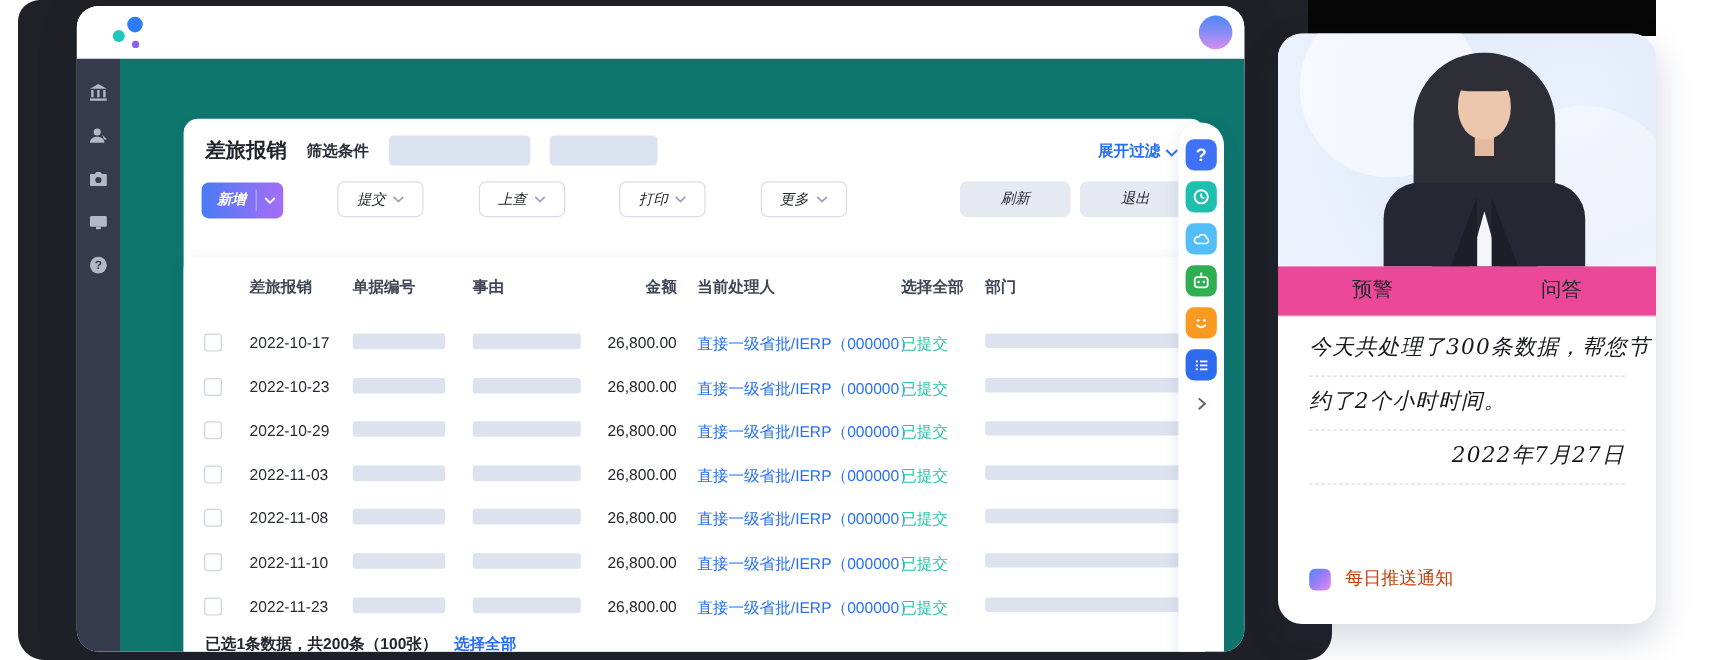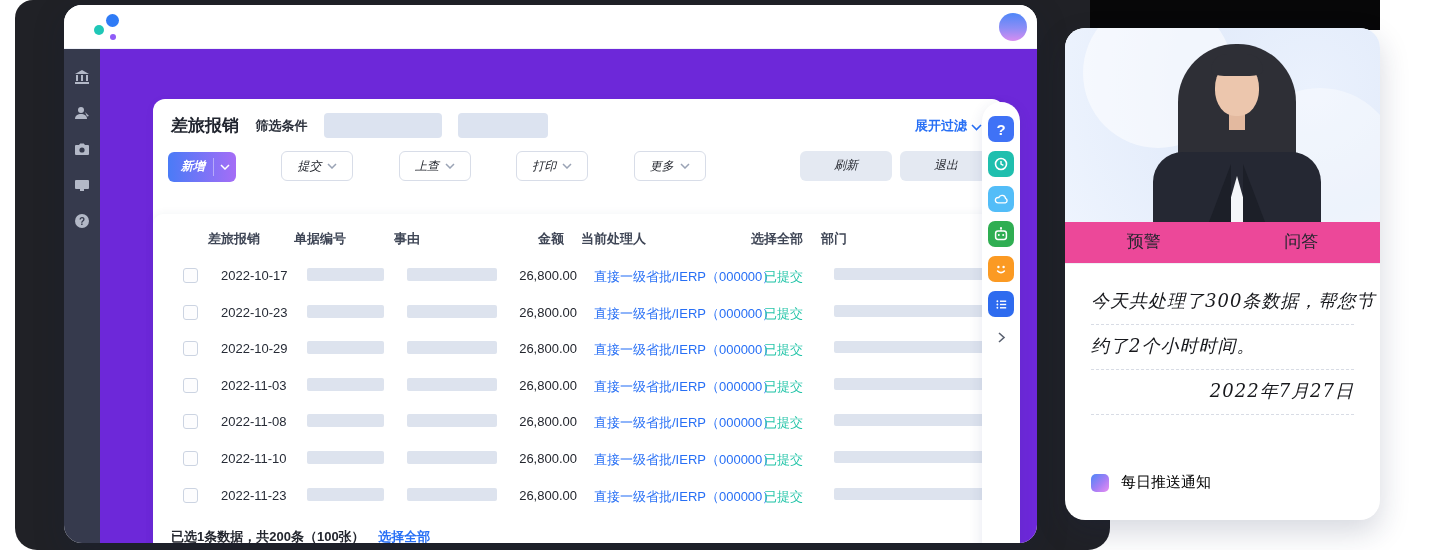--- a/index.html
+++ b/index.html
@@ -25,21 +25,21 @@
   .dot-purple{ width:6px;  height:6px;  left:26px; top:22px; background:#8f5cf7; }
   .logo-txt { position:absolute; left:42px; top:5px; font-size:16px; font-weight:700; color:#276ff5; letter-spacing:1px;margin-top:36px;}
   .logo-sub { font-style:italic; font-weight:600; color:#53a0f0; margin-left:3px; }
   .avatar { position:absolute; right:10px; top:8px; width:28px; height:28px; border-radius:50%;
             background:linear-gradient(180deg,#4f87f8 0%,#8e8df6 55%,#d78df0 100%); }
 
   .sidebar { position:absolute; left:0; top:44px; width:36px; height:494px; background:#363a4d;
              display:flex; flex-direction:column; align-items:center; padding-top:20px; gap:20px; }
   .side-ic { width:16px; height:16px; display:flex; align-items:center; justify-content:center; cursor:pointer; }
 
-  .appmain { position:absolute; left:36px; top:44px; right:0; bottom:0; background:#6d28d9; }
+  .appmain { position:absolute; left:36px; top:44px; right:0; bottom:0; background:#0f766e; }
 
   
   .card { position:absolute; left:53px; top:50px; width:851px; height:465px; background:#fff;
           border-radius:12px; box-shadow:0 2px 10px rgba(40,60,110,.05); }
 
   .card-head { position:absolute; left:18px; top:14px; right:18px; height:28px; }
   .pg-title { font-size:17px; font-weight:700; color:#20242e; display:inline-block; vertical-align:middle; }
   .flt-label { font-size:13px; font-weight:600; color:#2a2f3a; margin-left:12px; vertical-align:middle; }
   .chip { display:inline-block; vertical-align:middle; height:25px; background:#dce3f0; border-radius:4px; margin-left:12px; }
   .chip1 { width:118px; } .chip2 { width:90px; }
@@ -56,21 +56,21 @@
   .btn-outline { width:72px; background:#fff; border:1px solid #d8dde8; color:#23262e;margin-left:33px; }
   .btn-outline svg { margin-left:6px; vertical-align:1px; }
   .btn-gray { width:92px; background:#e4e9f2; color:#23262e; border:none; float:right; margin-right:0; margin-left:8px; }
 
   
   .tbl { position:absolute; left:0; top:115px; right:0; bottom:0; background:#fff;
          border-radius:10px; box-shadow:0 0 10px rgba(40,60,110,.06); }
   .thead { position:relative; height:44px; }
   .thead span { position:absolute; top:16px; font-size:13px; font-weight:600; color:#3f4656; }
   .trow { position:relative; height:36.6px; }
-  .trow span, .trow a { position:absolute; top:10px; font-size:13px;margin-left:13px; }
+  .trow span, .trow a { position:absolute; top:20px; font-size:13px; }
   .h-date,.c-date { left:55px; }
   .h-doc { left:141px; } .h-reason { left:241px; }
   .h-amt,.c-amt { left:330px; width:81px; text-align:right; }
   .h-handler,.c-handler { left:428px; }
   .h-status,.c-status { left:598px; }
   .h-dept { left:668px; }
   .cb { position:absolute; left:17px; top:10px; width:15px; height:15px; border:1.5px solid #ccd4e2;
         border-radius:3px; background:#fdfdfe; cursor:pointer; }
   .c-date { color:#262b36; font-weight:500; }
   .bar { position:absolute; top:12px; height:13px; background:#dde3ee; border-radius:2px; }
@@ -121,30 +121,30 @@
   .tabs { position:absolute; left:0; top:194px; width:315px; height:42px; background:#ec4899; display:flex;
           border-bottom:1px solid #eef0f5; }
   .tab { flex:1; text-align:center; font-size:17px; line-height:40px; color:#23262e; font-weight:500;
          position:relative; cursor:pointer; }
   .tab.active { font-weight:700;
         background:linear-gradient(90deg,#d984ea 0%,#3d7bf7 100%);
         -webkit-background-clip:text; background-clip:text; color:transparent; }
   .tab-underline { position:absolute; left:50%; transform:translateX(-50%); bottom:0; width:96px; height:4px;
                    border-radius:2px; background:linear-gradient(90deg,#e2a6ef 0%,#3f7cf6 100%); }
 
-  .note { position:absolute; left:0; top:237px; width:315px; padding:15px 26px 0 26px;
+  .note { position:absolute; left:0; top:237px; width:315px; padding:4px 26px 0 26px;
           font-family:"DejaVu Serif","Liberation Serif",serif; font-style:italic; color:#17181c; }
   .note-line { font-size:18px; letter-spacing:1px; line-height:30px; padding:6px 0 8px 0;
                border-bottom:1px dashed #d8dce5; white-space:nowrap; }
   .note-date { text-align:right; }
 
   .notify { position:absolute; left:26px; bottom:28px; display:flex; align-items:center; gap:12px; }
   .notify-cb { width:18px; height:18px; border-radius:5px; cursor:pointer;
                background:linear-gradient(135deg,#4c86f8 0%,#a57ef5 55%,#e98ef2 100%); }
-  .notify-lb { font-size:15px; color:#000000; font-weight:500; }
+  .notify-lb { font-size:15px; color:#c2410c; font-weight:500; }
 </style>
 </head>
 <body>
 
 <div class="stage">
 
   <div class="backdrop-main"></div>
   <div class="backdrop-strip"></div>
 
   <div class="app">

